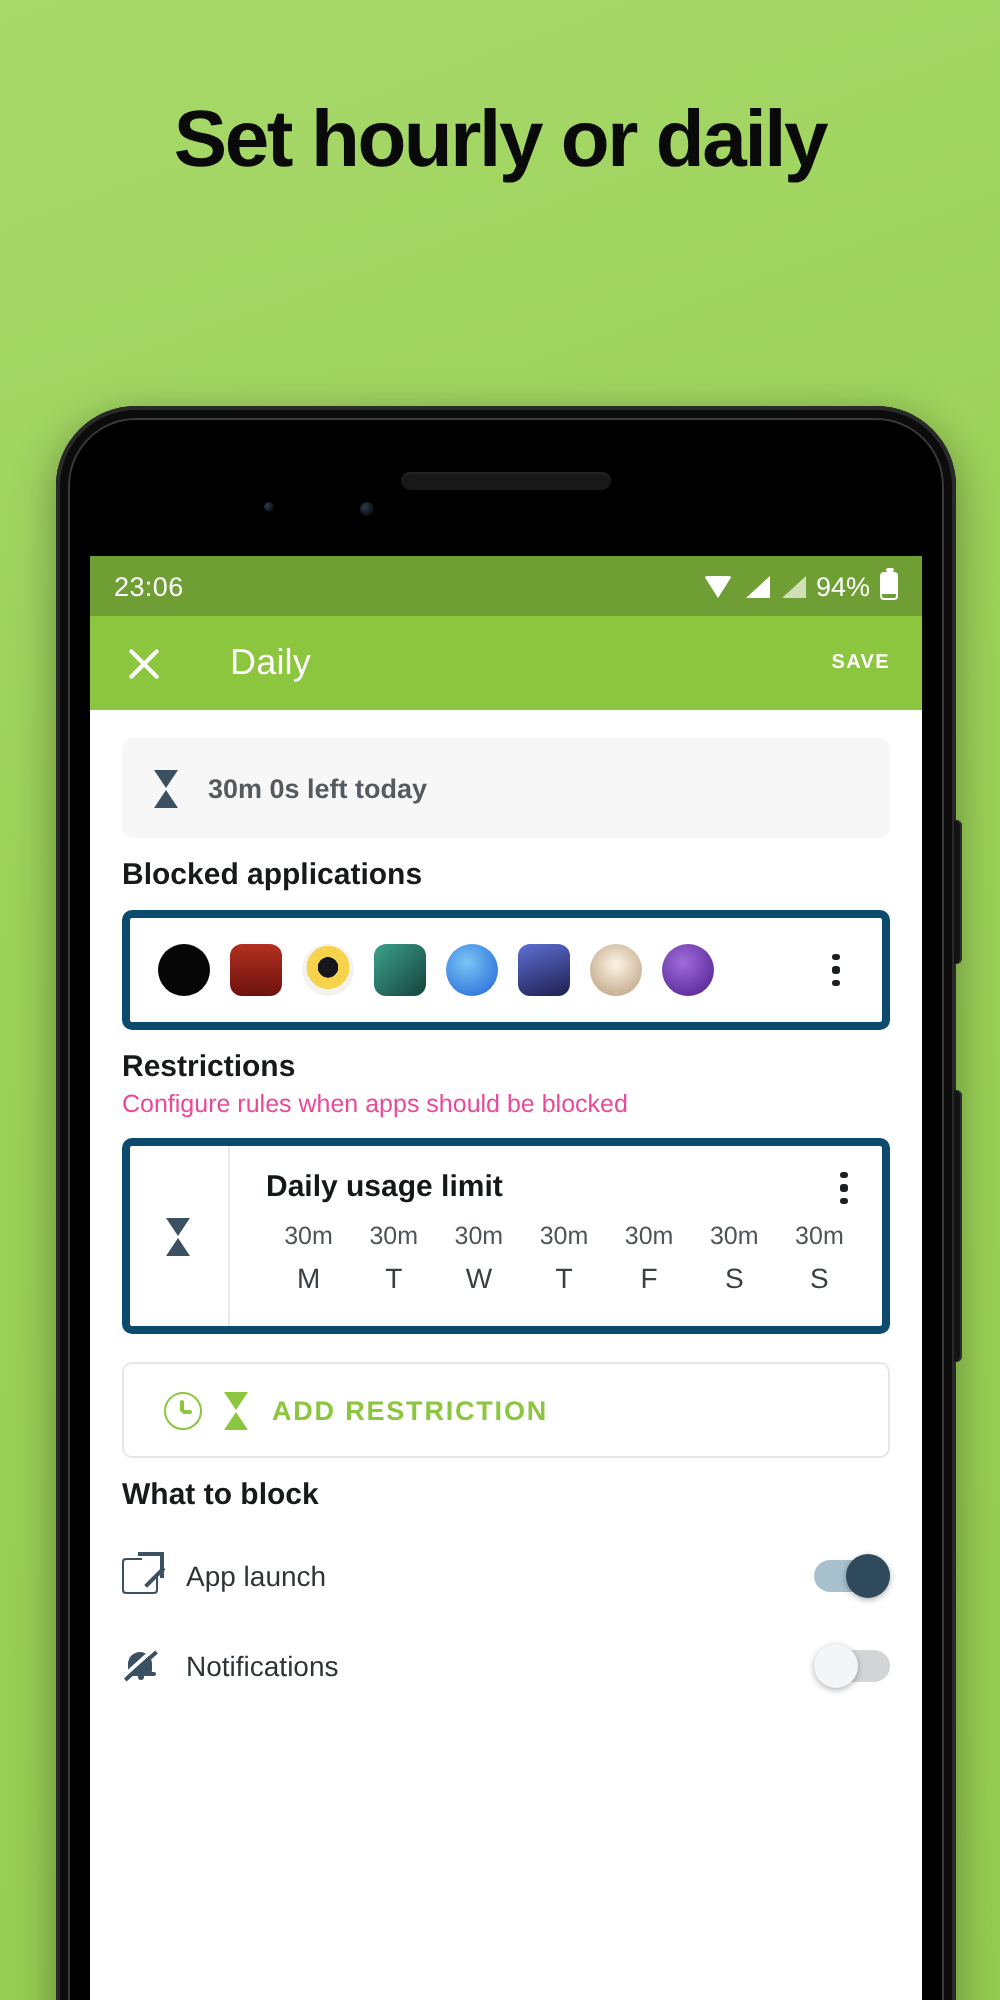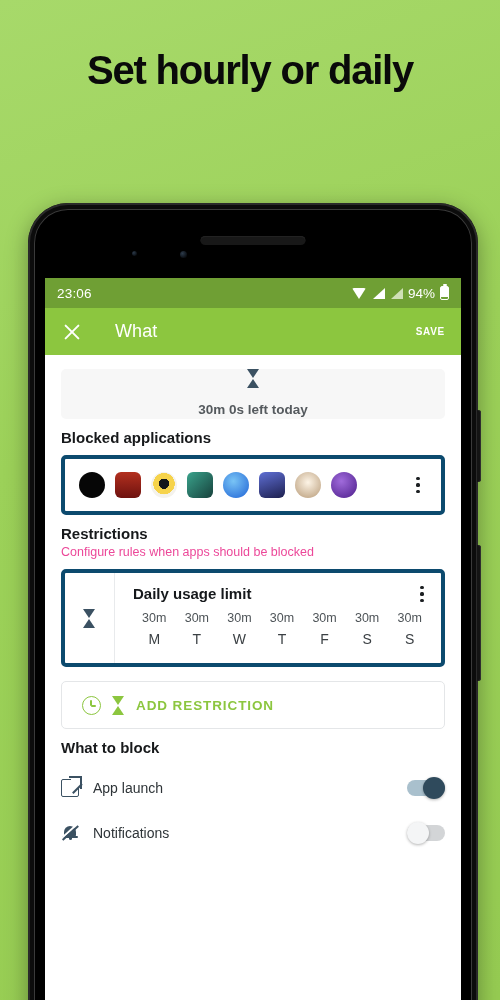--- a/index.html
+++ b/index.html
@@ -130,21 +130,21 @@
     margin-left: auto; font-size: 10px; font-weight: bold;
     letter-spacing: .7px; cursor: pointer;
   }
 
   
   .content { padding: 14px 16px 0 16px; }
 
   .timecard {
     background: #f7f7f7; border-radius: 5px;
     height: 50px; display: flex; align-items: center;
-    padding: 0 16px; gap: 14px; flex-direction: column;
+    padding: 0 16px; gap: 14px;
   }
   .hourglass {
     width: 13px; height: 19px; position: relative; flex: none;
   }
   .hourglass::before, .hourglass::after{
     content:''; position:absolute; left:0; width:0; height:0;
     border-left: 6.5px solid transparent;
     border-right: 6.5px solid transparent;
   }
   .hourglass::before{ top:0; border-top: 9.5px solid #3b5162; }
@@ -299,21 +299,21 @@
         <span class="ic-wifi"></span>
         <span class="ic-sig"></span>
         <span class="ic-sig faded"></span>
         <span class="sb-pct">94%</span>
         <span class="ic-batt"></span>
       </div>
     </div>
 
     <div class="appbar">
       <div class="close-x"></div>
-      <div class="appbar-title">What</div>
+      <div class="appbar-title">Daily</div>
       <div class="save-btn">SAVE</div>
     </div>
 
     <div class="content">
 
       <div class="timecard">
         <span class="hourglass"></span>
         <span class="timecard-text">30m 0s left today</span>
       </div>
 

